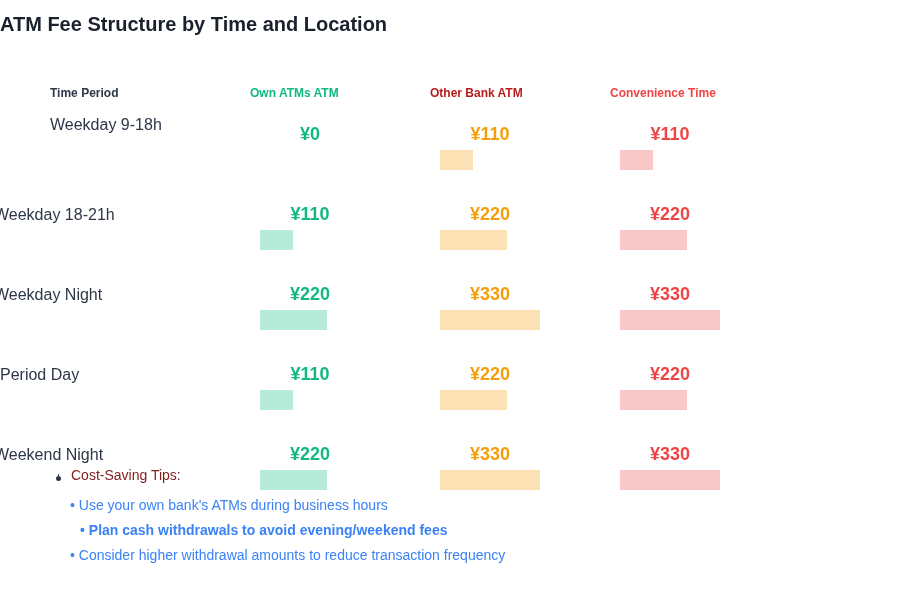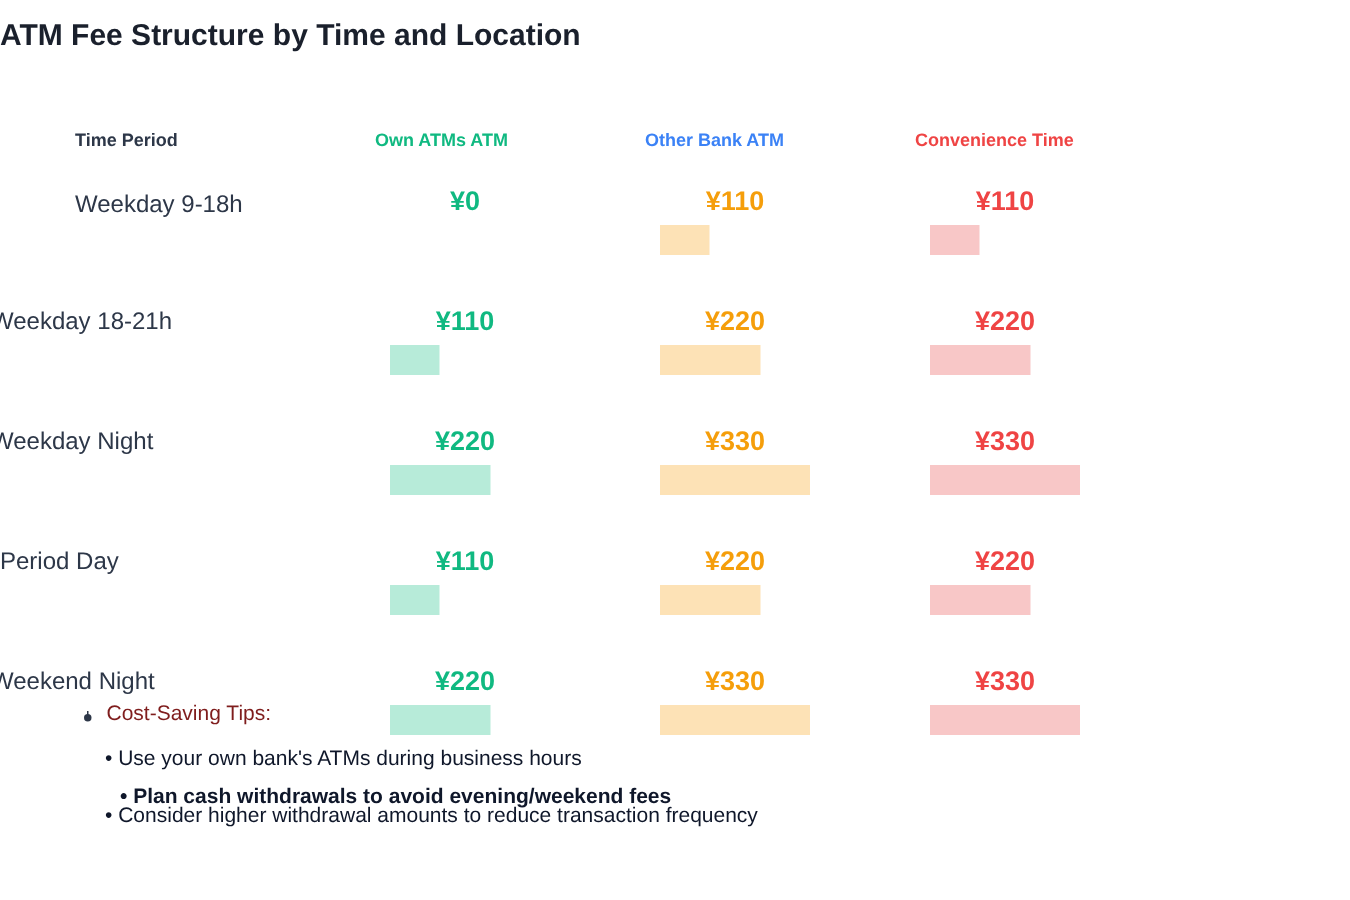--- a/index.html
+++ b/index.html
@@ -43,21 +43,21 @@
     .bar {
       position: absolute;
       height: 20px;
     }
     .tips-title {
       font-size: 14px;
       color: #7f1d1d;
     }
     .tip {
       font-size: 14px;
-      color: #0f172a;
+      color: #3b82f6;
     }
     .tip-icon {
       position: absolute;
       left: 56px;
       top: 476px;
       width: 5px;
       height: 5px;
       border-radius: 50%;
       background: #2d3748;
     }
@@ -71,25 +71,25 @@
       background: #2d3748;
     }
   </style>
 </head>
 <body>
 
 <div class="title">ATM Fee Structure by Time and Location</div>
 
 <div class="abs hdr" style="left:50px;color:#2d3748;">Time Period</div>
 <div class="abs hdr" style="left:250px;color:#10b981;">Own ATMs ATM</div>
-<div class="abs hdr" style="left:430px;color:#3b82f6;">Other Bank ATM</div>
+<div class="abs hdr" style="left:430px;color:#b91c1c;">Other Bank ATM</div>
 <div class="abs hdr" style="left:610px;color:#ef4444;">Convenience Time</div>
 
 <div>
-  <div class="abs row-label" style="left:50px;top:128px;">Weekday 9-18h</div>
+  <div class="abs row-label" style="left:50px;top:116px;">Weekday 9-18h</div>
   <div class="abs val" style="left:260px;top:124px;color:#10b981;">¥0</div>
   <div class="abs val" style="left:440px;top:124px;color:#f59e0b;">¥110</div>
   <div class="abs val" style="left:620px;top:124px;color:#ef4444;">¥110</div>
   <div class="bar" style="left:440px;top:150px;width:33px;background:#fde2b6;"></div>
   <div class="bar" style="left:620px;top:150px;width:33px;background:#f8c7c7;"></div>
 </div>
 
 <div>
   <div class="abs row-label" style="left:-6px;top:206px;">Weekday 18-21h</div>
   <div class="abs val" style="left:260px;top:204px;color:#10b981;">¥110</div>
@@ -128,14 +128,14 @@
   <div class="bar" style="left:260px;top:470px;width:67px;background:#b7ebd9;"></div>
   <div class="bar" style="left:440px;top:470px;width:100px;background:#fde2b6;"></div>
   <div class="bar" style="left:620px;top:470px;width:100px;background:#f8c7c7;"></div>
 </div>
 
 <div>
   <span class="tip-icon"></span>
   <div class="abs tips-title" style="left:71px;top:467px;">Cost-Saving Tips:</div>
   <div class="abs tip" style="left:70px;top:497px;">• Use your own bank's ATMs during business hours</div>
   <div class="abs tip" style="left:80px;top:522px;font-weight:bold;">• Plan cash withdrawals to avoid evening/weekend fees</div>
-  <div class="abs tip" style="left:70px;top:535px;">• Consider higher withdrawal amounts to reduce transaction frequency</div>
+  <div class="abs tip" style="left:70px;top:547px;">• Consider higher withdrawal amounts to reduce transaction frequency</div>
 </div>
 
 </body></html>

